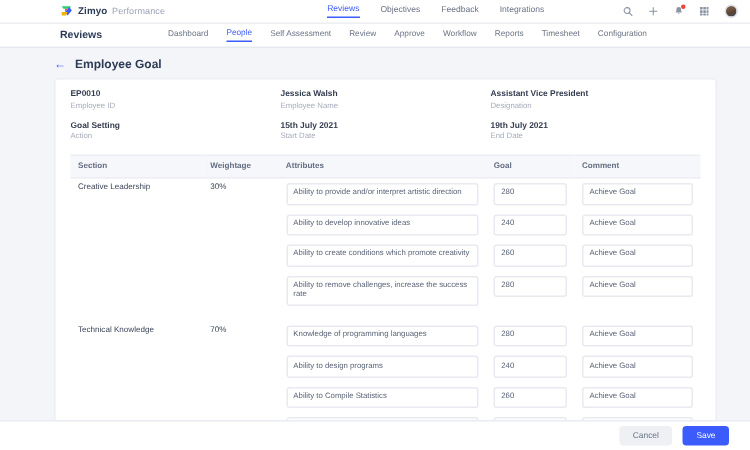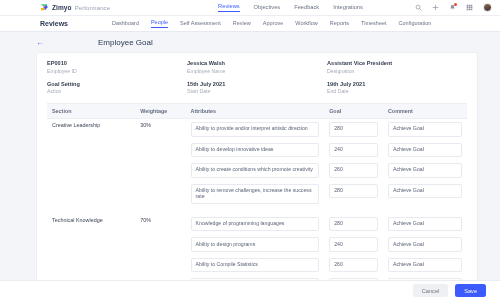--- a/index.html
+++ b/index.html
@@ -70,21 +70,21 @@
   .subnav a {
     font-size: 5.5px; color: #6b7385; text-decoration: none; white-space: nowrap;
     padding-bottom: 2px;
   }
   .subnav a.active { color: #3b5bfd; border-bottom: 1.2px solid #3b5bfd; }
 
   
   .page { padding: 6px 14px 0 14px; }
   .page-head { display: flex; align-items: center; gap: 6px; margin-bottom: 5px; padding-left: 22px;}
   .back-arrow { color: #3b5bfd; font-size: 8px; line-height: 1; }
-  .page-title { font-size: 8px; font-weight: normal; color: #2b3a55; margin-left: 48px; }
+  .page-title { font-size: 8px; font-weight: bold; color: #2b3a55; }
 
   .card {
     background: #ffffff;
     border-radius: 3px;
     border: 1px solid #eceef3;
     padding: 7px 10px 6px 10px;
     margin-left: 22px;
     margin-right: 8px;
   }
 

